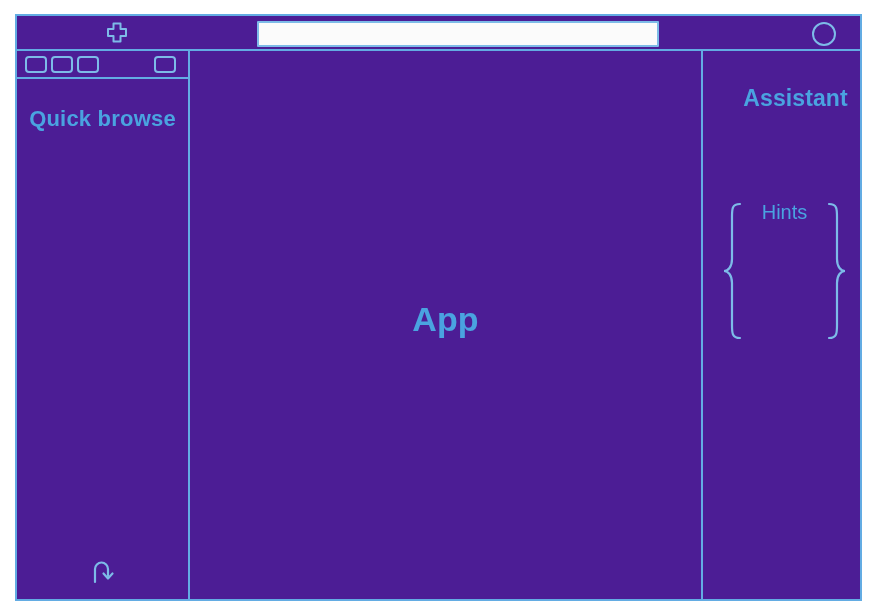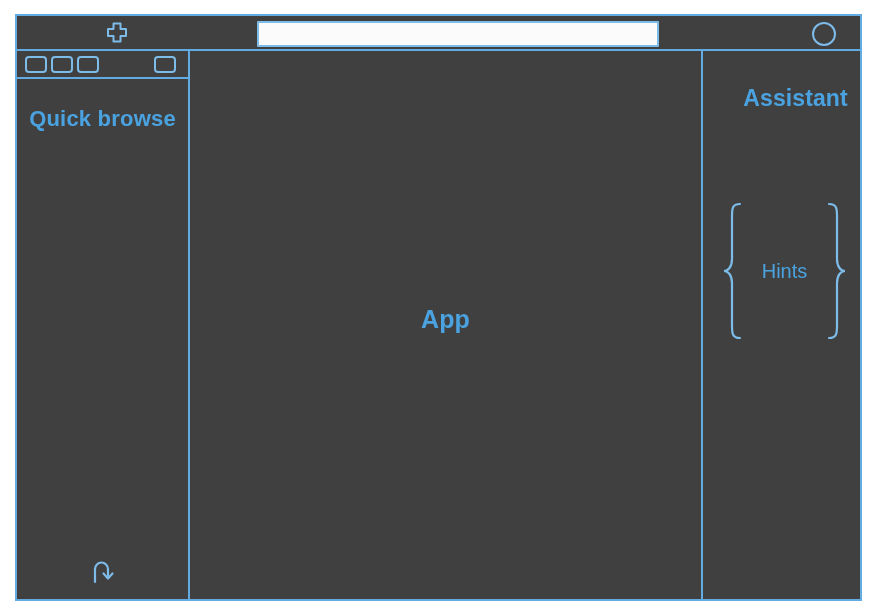--- a/index.html
+++ b/index.html
@@ -24,21 +24,21 @@
 
   
   .window-frame {
     position: absolute;
     left: 15px;
     top: 14px;
     width: 847px;
     height: 587px;
     box-sizing: border-box;
     border: 2px solid #63ace3;
-    background: #404040;
+    background: #4c1d95;
   }
 
   
   .top-bar {
     position: absolute;
     left: 0;
     top: 0;
     right: 0;
     height: 35px;
     box-sizing: border-box;
@@ -164,21 +164,21 @@
     position: relative;
     flex: 1 1 auto;
     box-sizing: border-box;
     border-right: 2px solid #63ace3;
     display: flex;
     align-items: center;
     justify-content: center;
   }
 
   .main-label {
-    font-size: 25px;
+    font-size: 34px;
     font-weight: bold;
     color: #4aa3e0;
     letter-spacing: 0.2px;
     margin-top: -12px;
   }
 
   
   .assistant-pane {
     position: relative;
     width: 157px;
@@ -199,21 +199,20 @@
     padding-left: 28px;
   }
 
   .hints-group {
     position: absolute;
     left: 18px;
     right: 12px;
     top: 150px;
     height: 140px;
     display: flex;
-    align-items: center;
     justify-content: center;
   }
 
   .brace {
     flex: 0 0 auto;
     height: 140px;
     display: block;
   }
 
   .hints-label {

